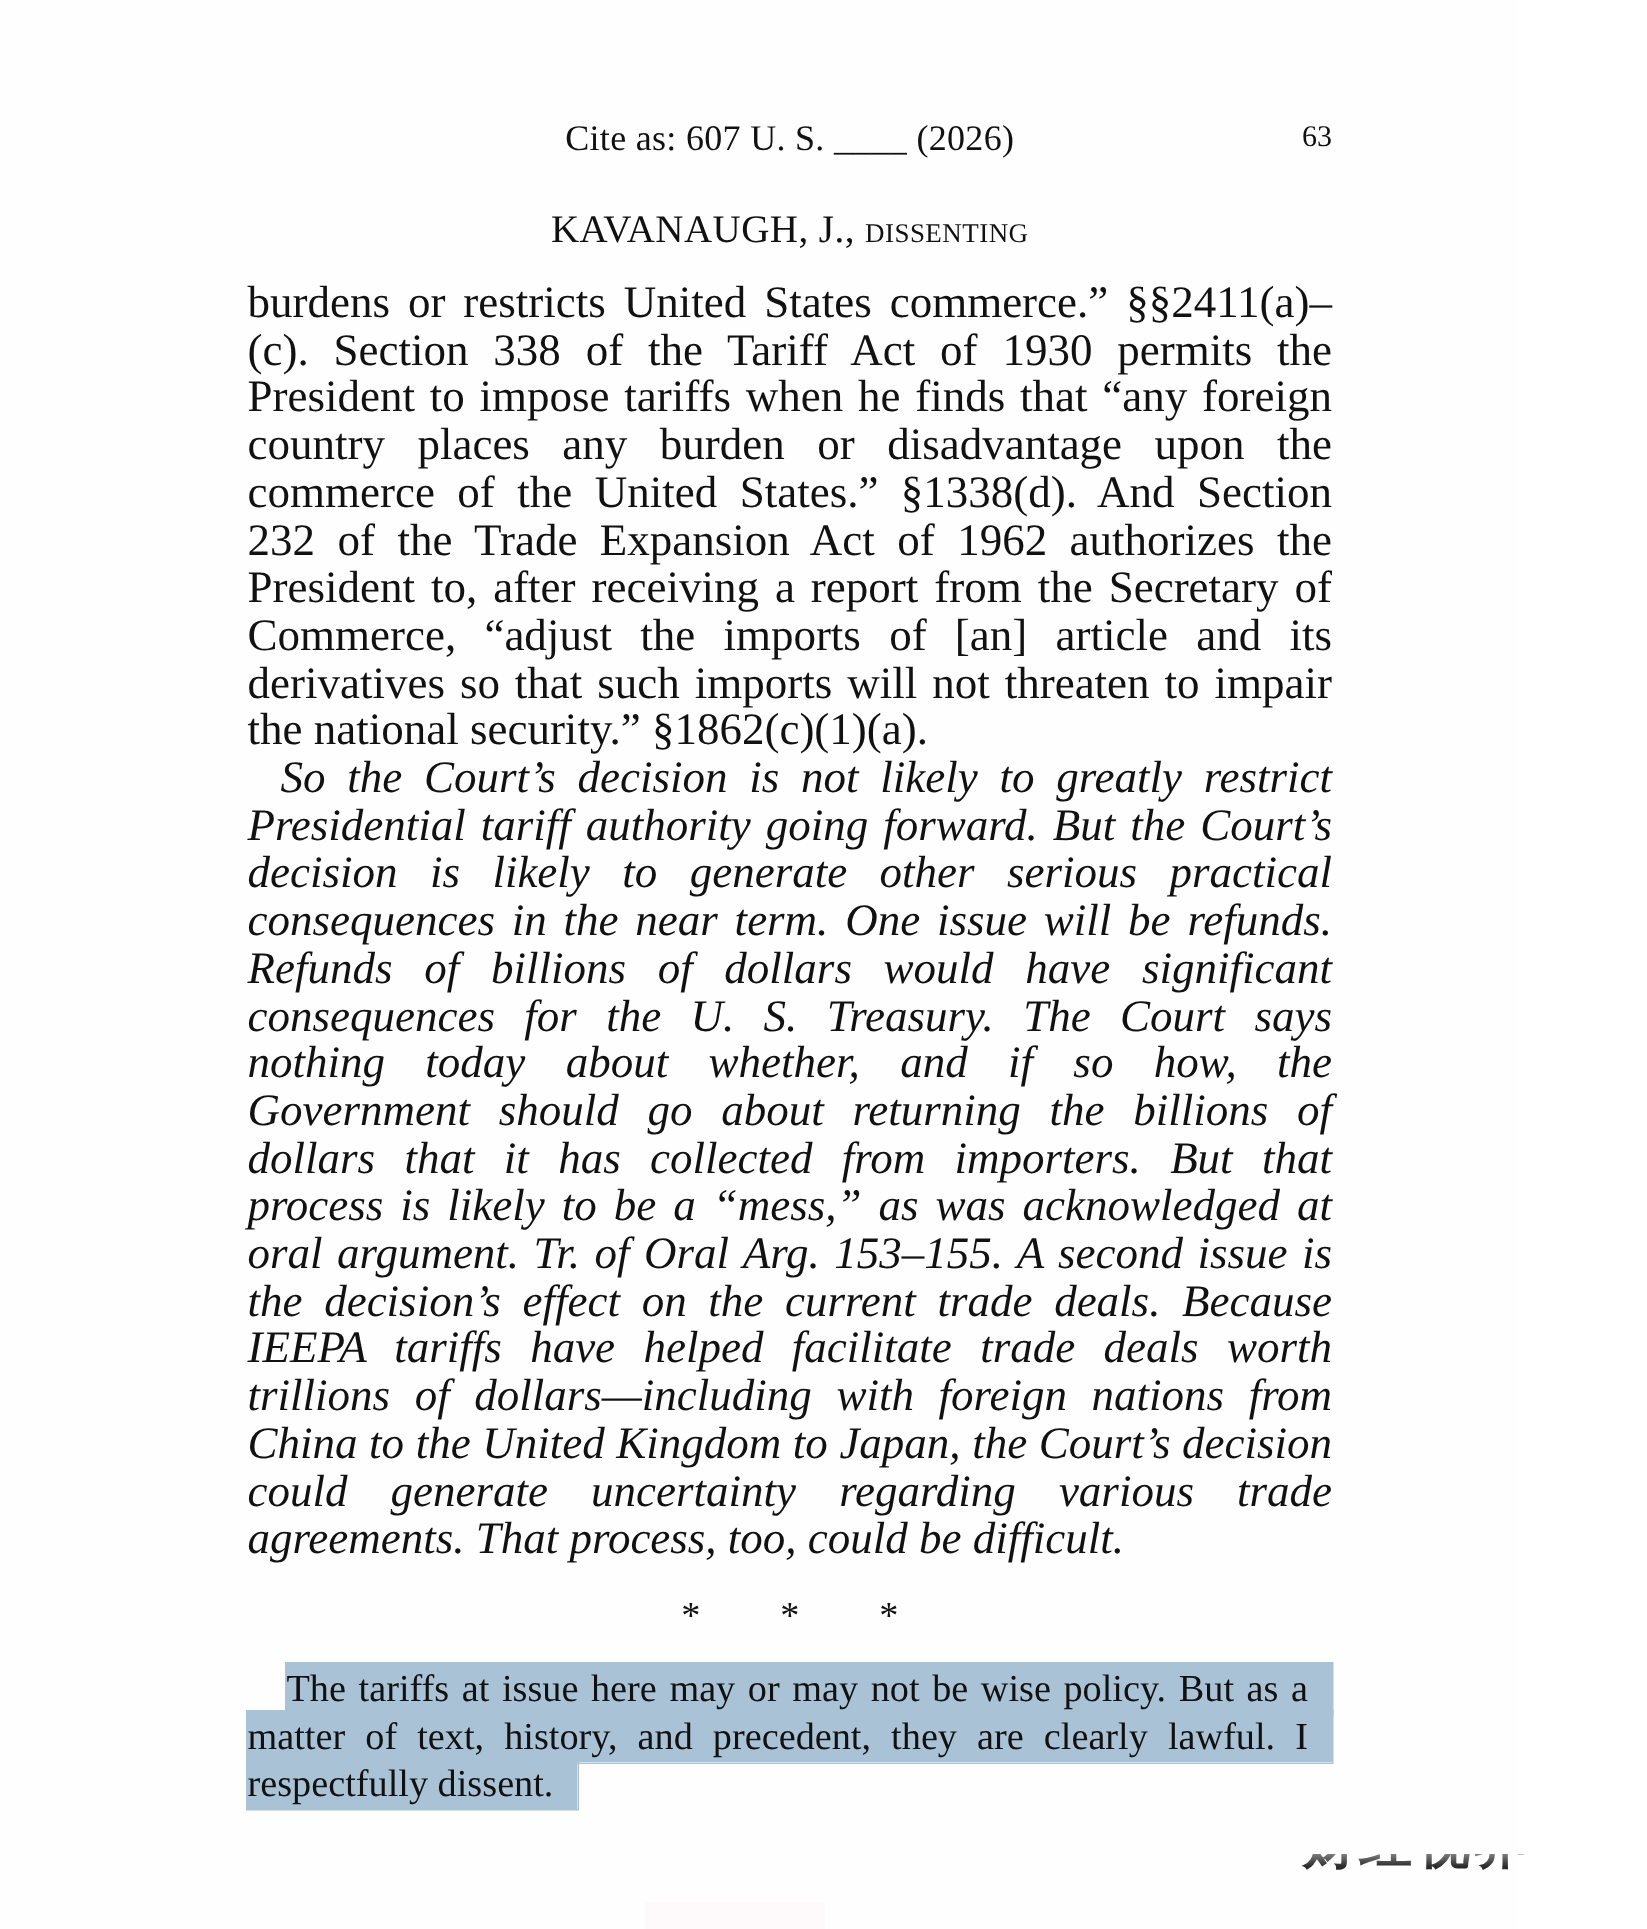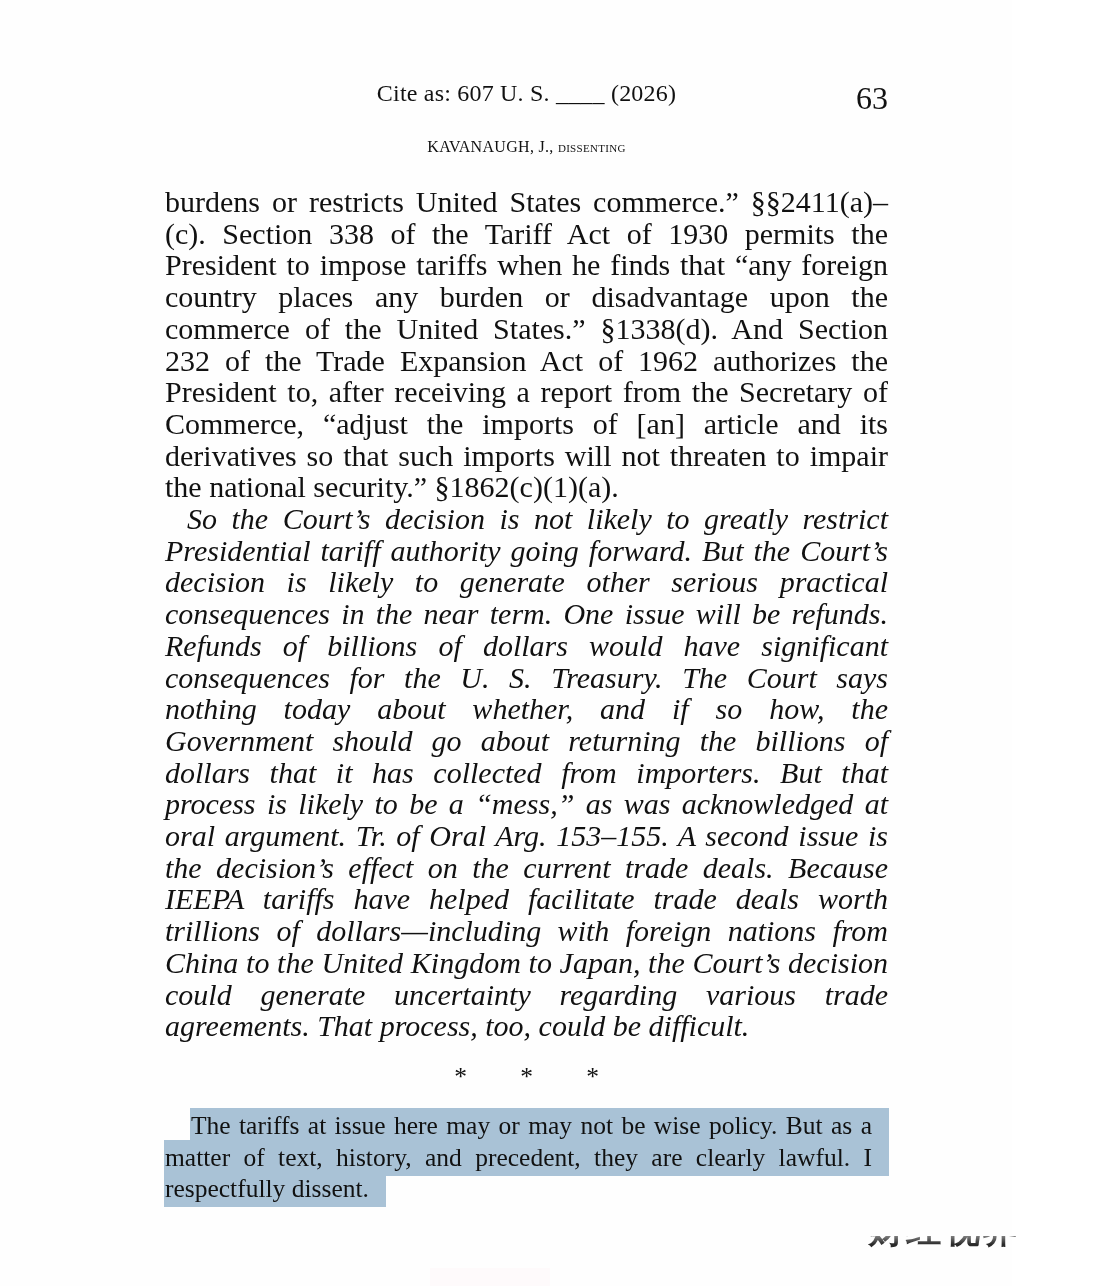--- a/index.html
+++ b/index.html
@@ -37,30 +37,30 @@
   }
   .cite-line {
     font-size: 24px;
     letter-spacing: 0.2px;
     white-space: nowrap;
   }
   .page-number {
     position: absolute;
     right: 0px;
     top: 0px;
-    font-size: 32px;
+    font-size: 20px;
   }
 
   .opinion-author {
     position: absolute;
     left: 165px;
     top: 138px;
     width: 723px;
     text-align: center;
-    font-size: 16px;
+    font-size: 26px;
     white-space: nowrap;
   }
   .opinion-author .smallcaps {
     font-variant: small-caps;
     letter-spacing: 0.3px;
   }
 
   
   .column {
     position: absolute;

